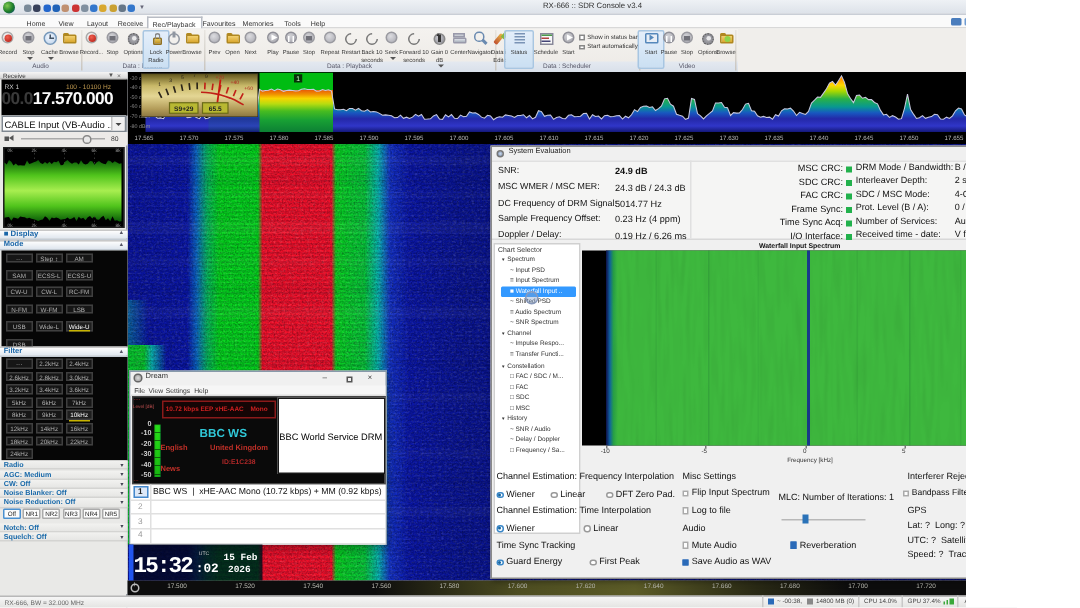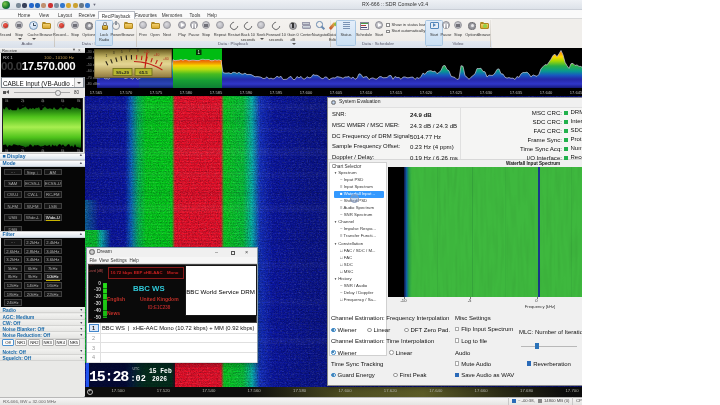--- a/index.html
+++ b/index.html
@@ -1,16 +1,16 @@
 <!DOCTYPE html>
 <html><head><meta charset="utf-8">
 <style>
 *{margin:0;padding:0;box-sizing:border-box}
 html,body{width:720px;height:405px;overflow:hidden}
-#root{position:relative;width:582px;height:405px;font-family:"Liberation Sans",sans-serif;background:#f0f0f0;overflow:hidden}
+#root{position:relative;width:644px;height:405px;font-family:"Liberation Sans",sans-serif;background:#f0f0f0;overflow:hidden}
 .a{position:absolute}
 .t{position:absolute;white-space:nowrap;line-height:1.15}
 .ct{text-align:center}
 </style></head><body>
 <div id="root">
 
 <div class="a" style="left:0px;top:0px;width:720px;height:10px;background:linear-gradient(180deg,#eef1f5,#dde2e9);border-bottom:1px solid #c9ced6"></div>
 <div class="a" style="left:2px;top:1px;width:8px;height:8px;background:radial-gradient(circle at 35% 35%,#7ec850,#1a7a2a 55%,#114488);border-radius:50%"></div>
 <div class="a" style="left:16px;top:2.5px;width:5px;height:5px;background:#7a8a99;border-radius:2px"></div>
 <div class="a" style="left:22.3px;top:2.5px;width:5px;height:5px;background:#37405a;border-radius:2px"></div>
@@ -676,17 +676,17 @@
 <div class="t" style="left:102px;top:325.4px;font-size:5.8px;color:#111;">BBC WS&nbsp;&nbsp;|&nbsp;&nbsp;xHE-AAC Mono (10.72 kbps) + MM (0.92 kbps)</div>
 <div class="a" style="left:87px;top:342.2px;width:170px;height:0.7px;background:#e0e0e0"></div>
 <div class="t ct" style="left:88.5px;top:334.8px;width:10px;font-size:5.5px;color:#999">2</div>
 <div class="a" style="left:87px;top:351.9px;width:170px;height:0.7px;background:#e0e0e0"></div>
 <div class="t ct" style="left:88.5px;top:344.5px;width:10px;font-size:5.5px;color:#999">3</div>
 <div class="a" style="left:87px;top:361.6px;width:170px;height:0.7px;background:#e0e0e0"></div>
 <div class="t ct" style="left:88.5px;top:354.20000000000005px;width:10px;font-size:5.5px;color:#999">4</div>
 <div class="a" style="left:99.5px;top:322.5px;width:0.7px;height:40px;background:#e0e0e0"></div>
 <div class="a" style="left:86px;top:362.5px;width:89px;height:24.5px;background:rgba(2,6,26,0.8)"></div>
 <div class="a" style="left:86px;top:362.5px;width:2.5px;height:24.5px;background:#2255ee"></div>
-<div class="t" style="left:89px;top:368.5px;font-size:15px;font-weight:bold;color:#fff;font-family:'Liberation Mono',monospace;letter-spacing:-1.2px">15:28</div>
+<div class="t" style="left:89px;top:368.5px;font-size:15px;font-weight:bold;color:#fff;font-family:'Liberation Mono',monospace;letter-spacing:-1.2px">15:32</div>
 <div class="t" style="left:130.5px;top:375px;font-size:8.5px;font-weight:bold;color:#fff;font-family:'Liberation Mono',monospace">:02</div>
 <div class="t" style="left:132.5px;top:368px;font-size:3.4px;color:#ccc;">UTC</div>
 <div class="t" style="left:149px;top:367.5px;font-size:6.3px;font-weight:bold;color:#fff;font-family:'Liberation Mono',monospace">15 Feb</div>
 <div class="t" style="left:152px;top:375.5px;font-size:6.3px;font-weight:bold;color:#fff;font-family:'Liberation Mono',monospace">2026</div>
 </div>
 </body></html>

